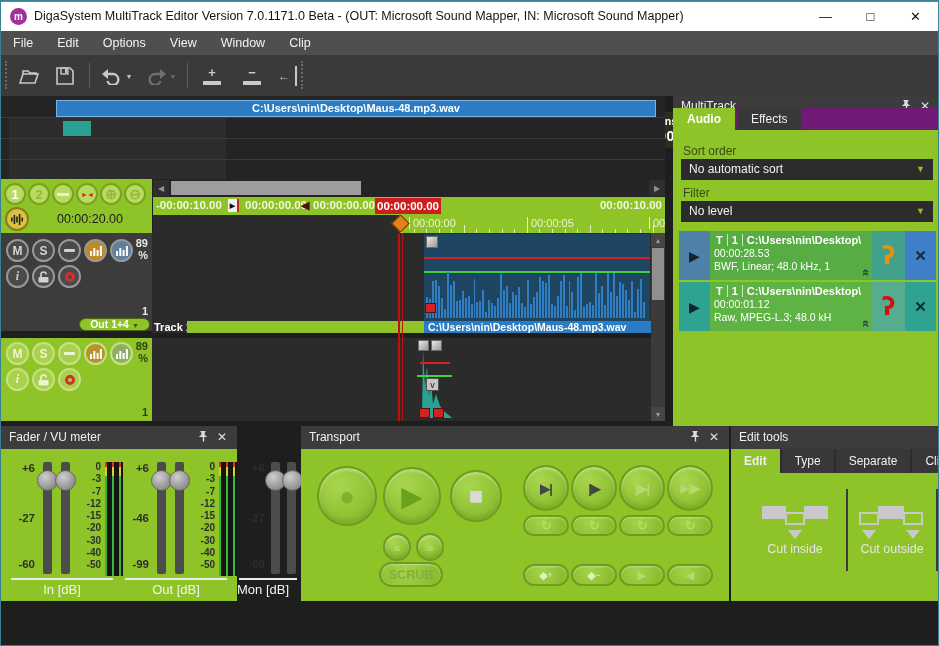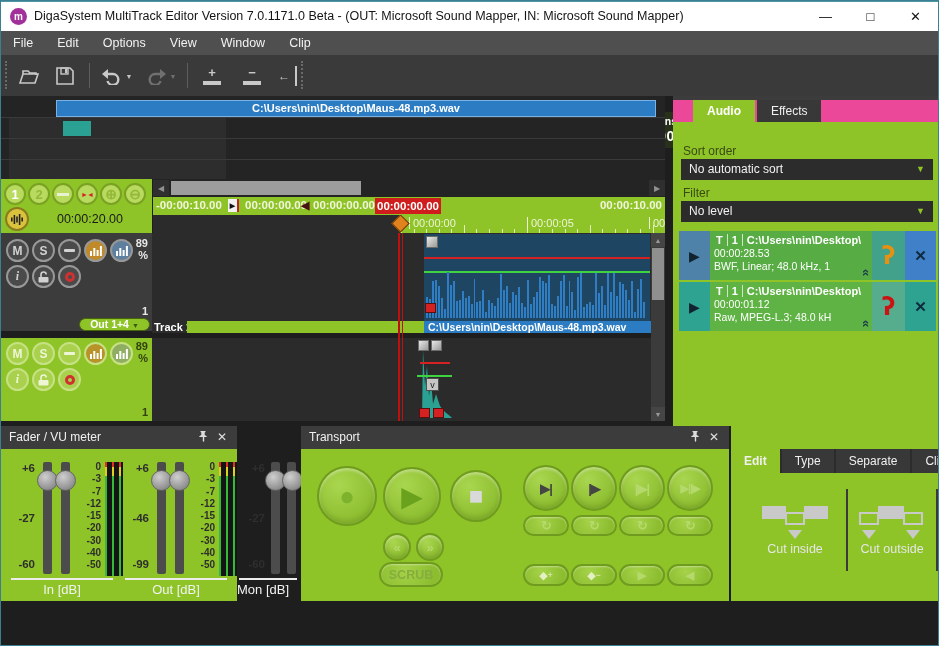--- a/index.html
+++ b/index.html
@@ -97,21 +97,21 @@
         font-size:9px;text-align:center;line-height:12px;}
   .vscroll{position:absolute;left:650px;top:0;width:14px;height:188px;background:#3b3b3b;}
   .vs-btn{position:absolute;left:0;width:14px;height:14px;color:#9a9a9a;font-size:7px;display:flex;align-items:center;justify-content:center;background:#454545;}
   .vs-thumb{position:absolute;left:1px;top:15px;width:12px;height:52px;background:#8f8f8f;}
   
   .clipboard{position:absolute;left:672px;top:95px;width:267px;height:330px;background:#8ec427;}
   .phead{position:absolute;left:0;top:0;width:100%;height:21px;background:#3c3c3c;color:#f0f0f0;font-size:12px;
          line-height:21px;padding-left:8px;}
   .phead .pin{position:absolute;right:30px;top:4px;}
   .phead .x{position:absolute;right:10px;top:0;line-height:21px;font-size:12px;color:#e0e0e0;}
-  .cliptabs{position:absolute;left:0;top:4px;width:100%;height:22px;background:#ec4899;display:flex;padding-left:20px;}
+  .cliptabs{position:absolute;left:0;top:12px;width:100%;height:22px;background:#701a75;display:flex;}
   .ctab{height:22px;padding:0 14px;color:#f0f0f0;font-size:12px;line-height:22px;background:#383838;margin-right:2px;}
   .ctab.active{background:#8ec427;color:#fff;font-weight:bold;}
   .cliplabel{position:absolute;left:10px;color:#394a12;font-size:12px;}
   .dropdown{position:absolute;left:8px;width:252px;height:21px;background:#2c2c2c;color:#f2f2f2;font-size:12px;
             line-height:21px;padding-left:8px;}
   .dropdown .arr{position:absolute;right:8px;top:0;color:#8ec427;font-size:9px;line-height:21px;}
   .entry{position:absolute;left:6px;width:257px;height:49px;display:flex;}
   .entry .play{width:31px;display:flex;align-items:center;justify-content:center;color:#10232e;font-size:14px;}
   .entry .main{width:162px;color:#fff;font-size:10.5px;line-height:13px;padding:3px 2px 2px 4px;position:relative;}
   .entry .main .l1{font-weight:bold;font-size:11px;white-space:nowrap;overflow:hidden;}
@@ -728,20 +728,23 @@
     </div>
     <div class="oval" style="left:318px;top:138px;width:46px;height:22px;">
         <span class="gpale" style="font-size:11px;letter-spacing:0;">▶</span>
       </div>
     <div class="oval" style="left:366px;top:138px;width:46px;height:22px;">
         <span class="gpale" style="font-size:11px;letter-spacing:0;">◀</span>
       </div>
   </div>
 
   <div class="panel" style="left:730px;width:209px;">
+    <div class="phead">
+      <span>Edit tools</span>
+    </div>
     <div class="etabs">
       <div class="etab active">Edit</div>
       <div class="etab">Type</div>
       <div class="etab">Separate</div>
       <div class="etab">Clip &amp; I</div>
     </div>
 
     <div>
       <div class="toolrect" style="left:31px;top:80px;width:24px;"></div>
       <div class="toolrect outline" style="left:54px;top:86px;width:20px;"></div>

